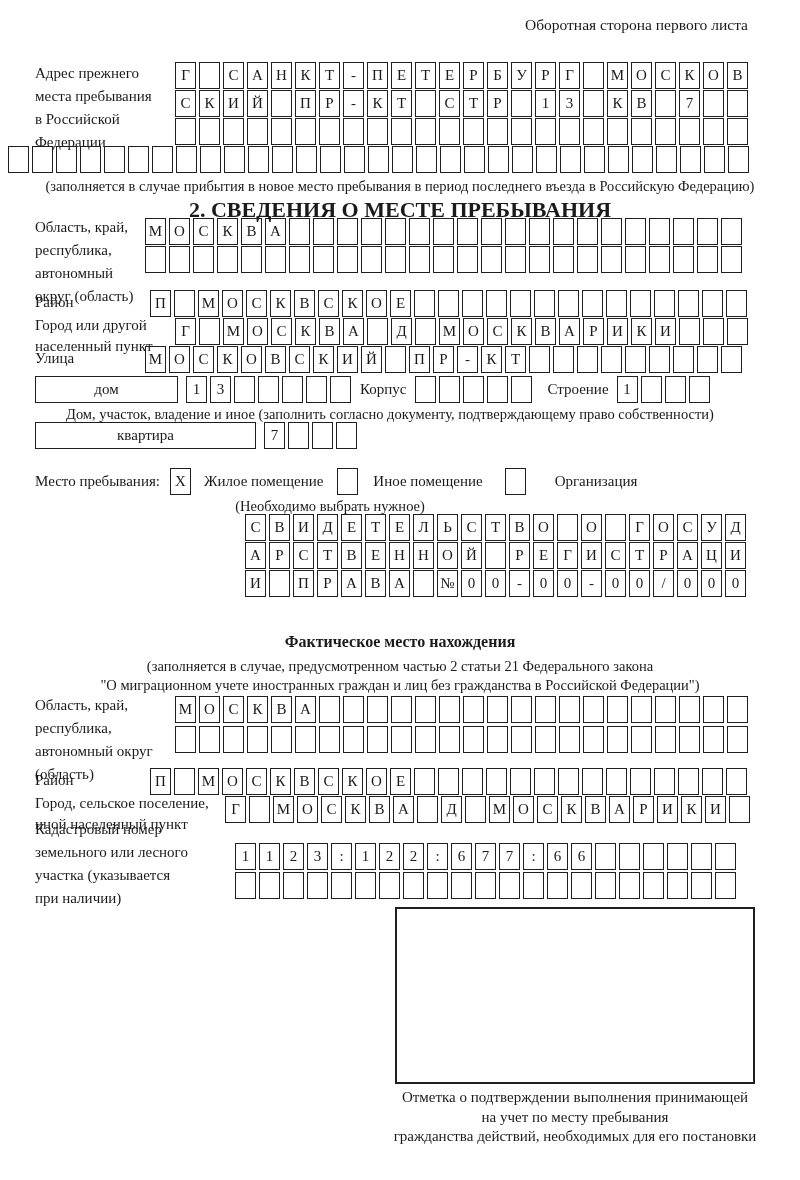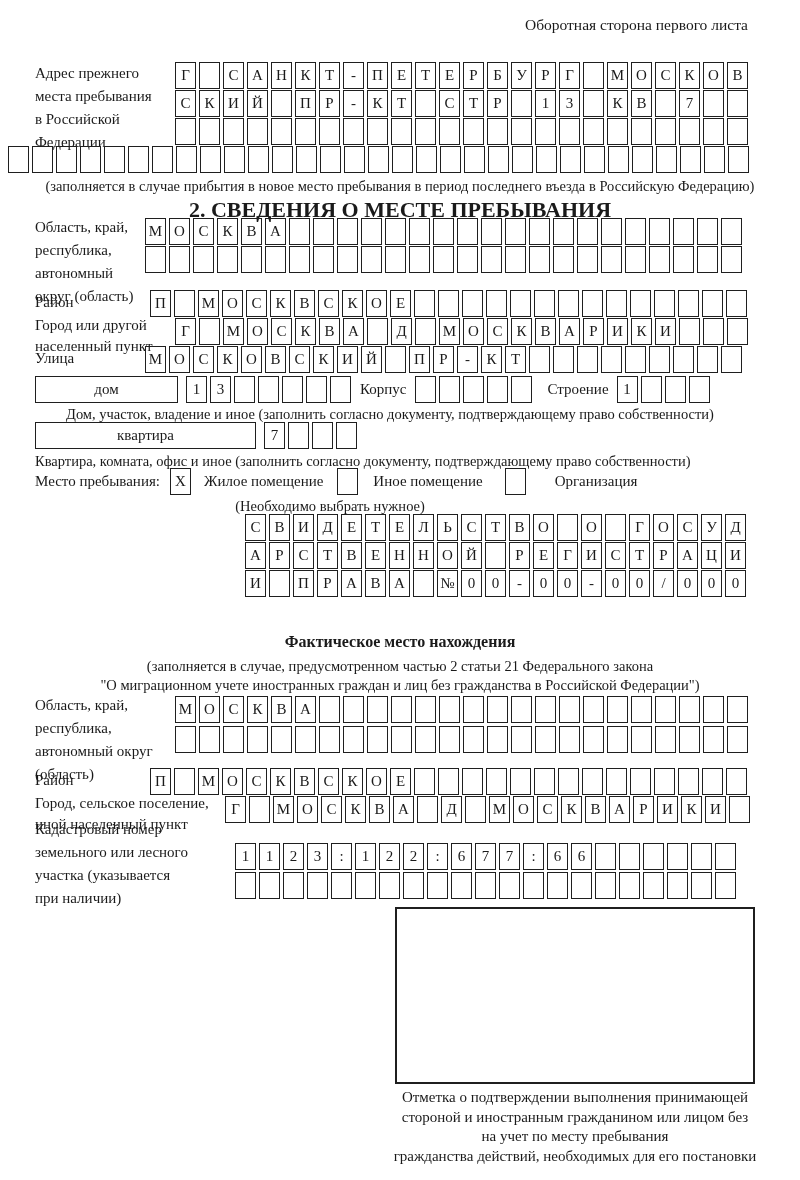--- a/index.html
+++ b/index.html
@@ -375,21 +375,20 @@
 
   <div id="kv-row" class="abs">
     <div id="kv-widebox" class="widebox">квартира</div>
     <div class="brow">
         <span class="cbox">7</span>
         <span class="cbox"></span>
         <span class="cbox"></span>
         <span class="cbox"></span>
       </div>
   </div>
-  <div id="kv-cap" class="abs cap">Квартира, комната, офис и иное (заполнить согласно документу, подтверждающему право собственности)</div>
 
   <div id="stay-row" class="abs">
     <div class="inlinelbl" style="margin-right:10px;">Место пребывания:</div>
     <div class="cbox">X</div>
     <div class="inlinelbl" style="margin-left:10px;margin-right:14px;font-family:Liberation Serif, serif;">Жилое помещение</div>
     <div class="cbox"></div>
     <div class="inlinelbl" style="margin-left:12px;margin-right:22px;">Иное помещение</div>
     <div class="cbox"></div>
     <div class="inlinelbl" style="margin-left:26px;">Организация</div>
   </div>
@@ -635,18 +634,17 @@
       <span class="cbox"></span>
       <span class="cbox"></span>
       <span class="cbox"></span>
       <span class="cbox"></span>
       <span class="cbox"></span>
     </div>
 
   <div id="stamp-box" class="abs"></div>
   <div id="stamp-cap" class="abs">
     <div>Отметка о подтверждении выполнения принимающей</div>
-    <div>стороной и иностранным гражданином или лицом без</div>
     <div>на учет по месту пребывания</div>
     <div>гражданства действий, необходимых для его постановки</div>
   </div>
 
 </div>
 
 </body></html>

